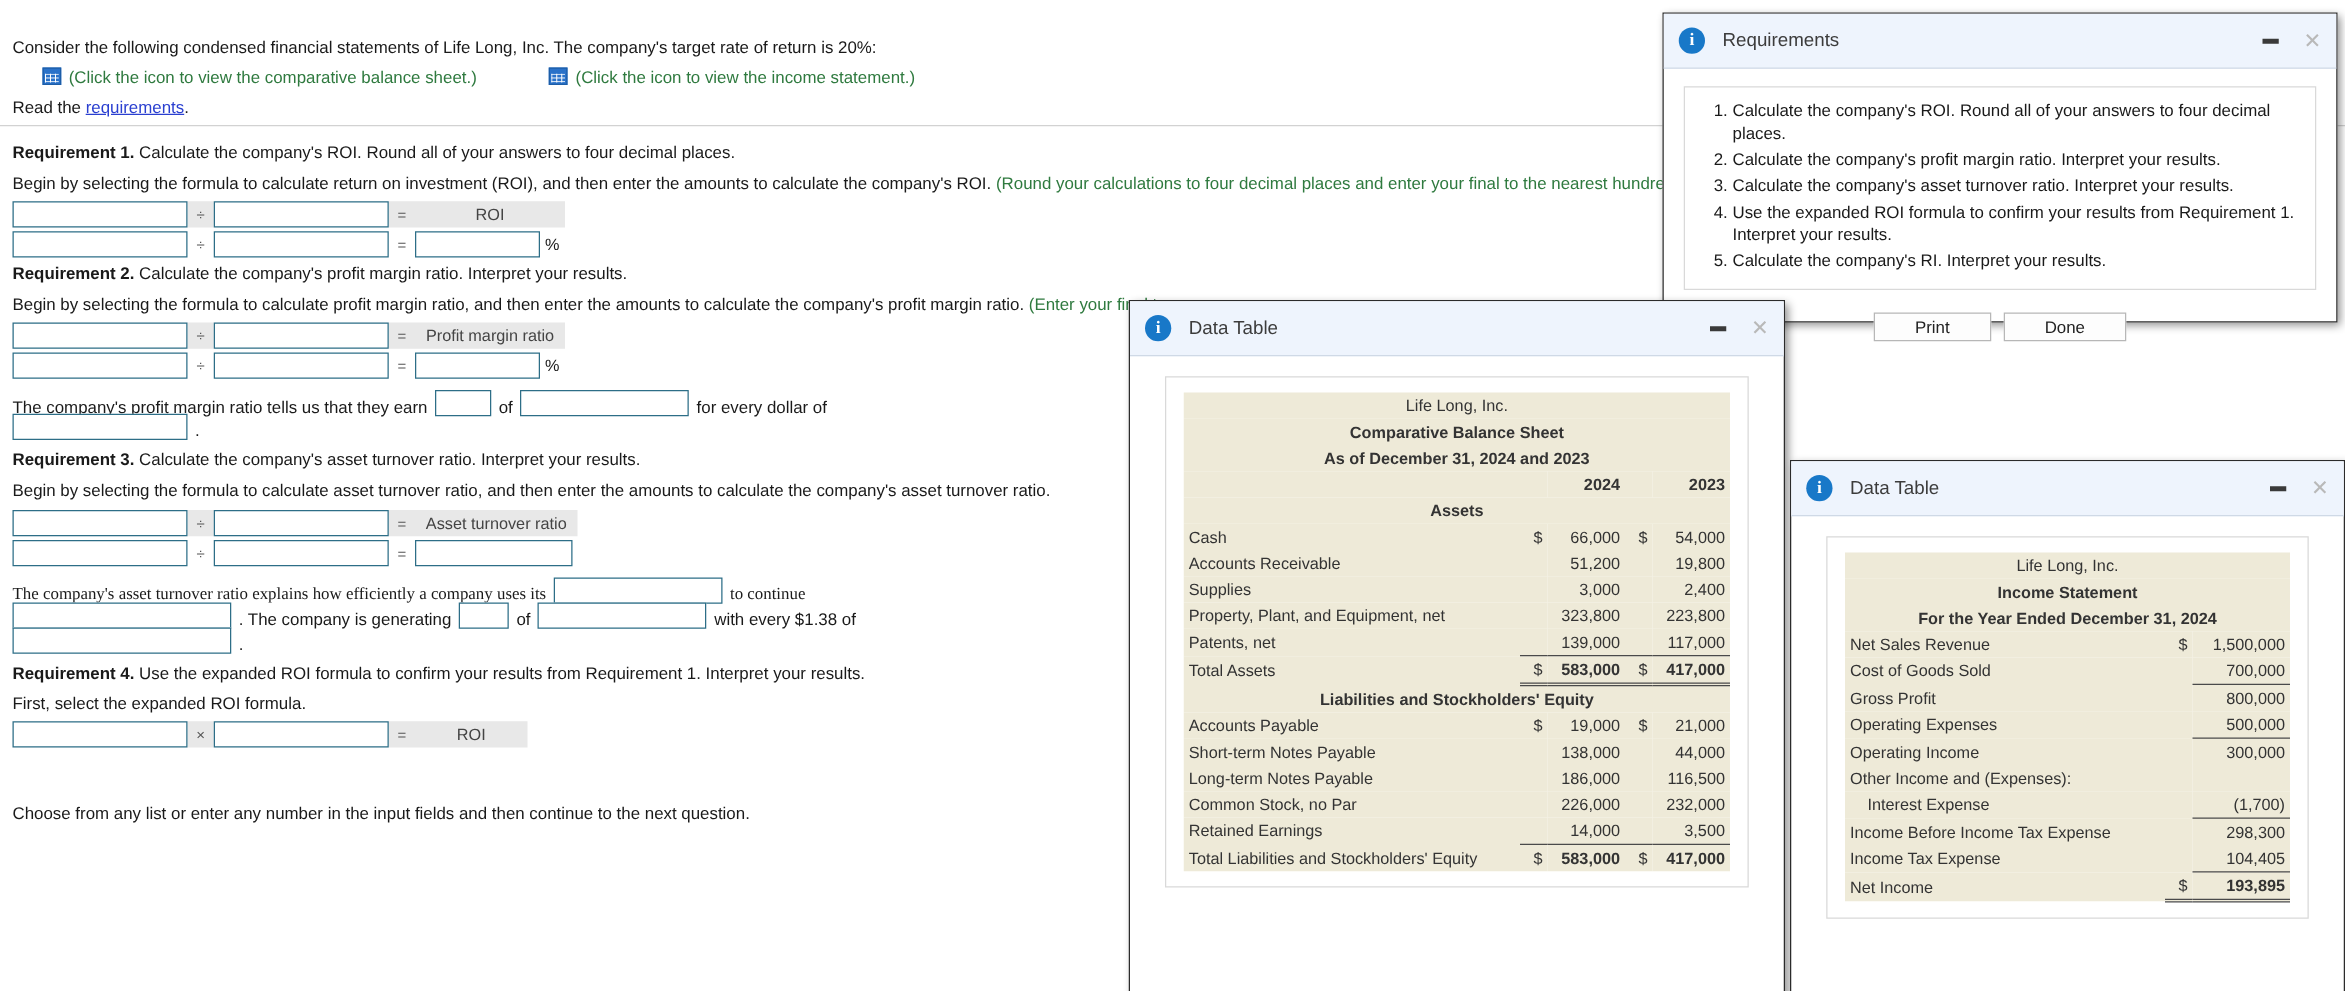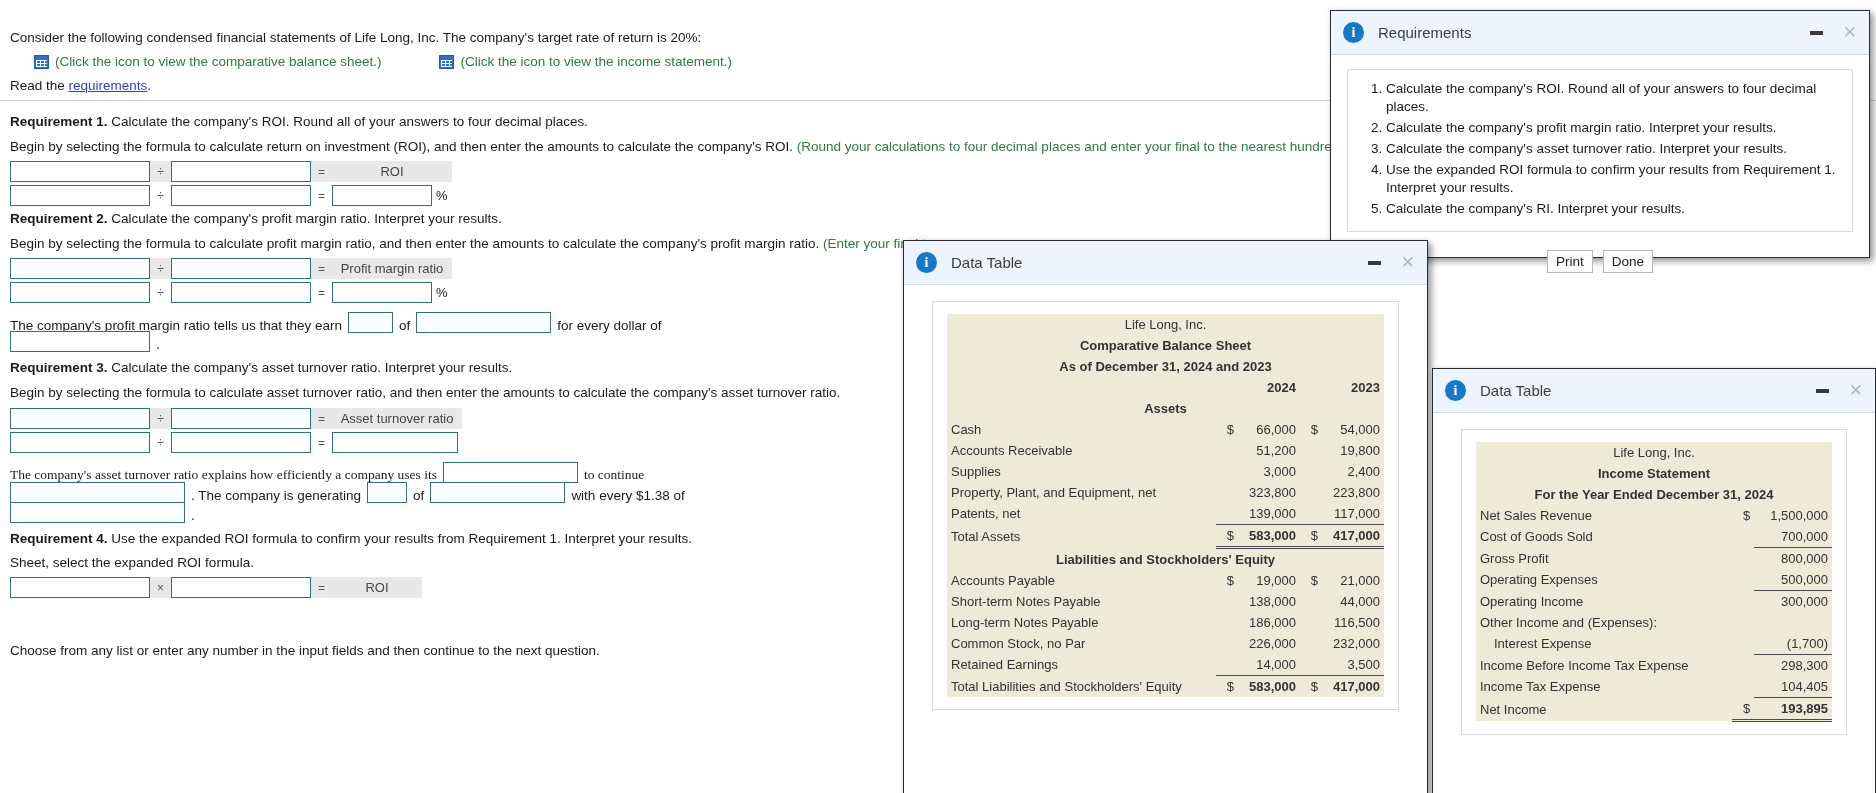--- a/index.html
+++ b/index.html
@@ -11,21 +11,21 @@
     -webkit-font-smoothing:antialiased;
   }
   
   #worksheet{
     position:absolute;left:0;top:0;width:1876px;height:793px;
     background:#fff;
   }
   .intro{position:absolute;left:10px;top:30px;width:1500px;}
   .intro .line1{white-space:nowrap;}
   .iconrow{margin-top:9px;display:flex;align-items:center;}
-  .iconlink{display:flex;align-items:center;white-space:nowrap;padding-left:24px;}
+  .iconlink{display:flex;white-space:nowrap;padding-left:24px;}
   .iconlink .lbl{color:#2f7a3f;margin-left:6px;cursor:pointer;}
   .gap{display:inline-block;width:34px;}
   .tbl-icon{
     width:15px;height:14px;display:inline-block;position:relative;
     background:#2a72c9;border:1px solid #1d5ea8;box-sizing:border-box;
   }
   .tbl-icon::before{
     content:"";position:absolute;left:1px;top:4px;right:1px;bottom:1px;
     background:
       linear-gradient(to right,#fff 0 1px,transparent 1px) ,
@@ -79,21 +79,21 @@
   .min-btn{width:13px;height:4px;background:#3a3a3a;cursor:pointer;}
   .close-btn{color:#b9b9b9;font-size:17px;line-height:1;cursor:pointer;}
   .dlg-body{padding:14px 16px;box-sizing:border-box;}
 
   
   .req-panel{border:1px solid #d9d9d9;padding:10px 12px 10px 4px;box-sizing:border-box;}
   ol.reqlist{margin:0;padding-left:34px;}
   ol.reqlist li{margin-bottom:3px;line-height:1.33;font-size:13.5px;color:#1a1a1a;}
   .dlg-actions{display:flex;justify-content:center;gap:10px;margin-top:18px;}
   .dlg-actions button{
-    font-family:inherit;font-size:13.5px;padding:3px 8px;
+    font-family:inherit;font-size:13.5px;padding:3px 32px;
     background:#fdfdfd;border:1px solid #b7b7b7;color:#222;cursor:pointer;
   }
 
   
   .fin-wrap{border:1px solid #d9d9d9;padding:12px 14px;box-sizing:border-box;background:#fff;}
   table.fin{border-collapse:collapse;width:100%;font-size:13px;color:#333;}
   table.fin td{padding:3px 4px;background:#eeead8;}
   .fin-title td{background:#c8c3ac;text-align:center;font-weight:bold;padding:3px 4px;}
   .fin-title td.t1{font-weight:normal;}
   .fin-sub td{text-align:center;font-weight:bold;background:#eeead8;}
@@ -224,21 +224,21 @@
     <span>with every $1.38 of</span>
   </div>
   <div class="req sentence" style="top:502px;">
     <span class="fbox" style="width:175px;"></span>
     <span>.</span>
   </div>
 
   <div class="req" style="top:531px;">
     <span class="reqhead">Requirement 4.</span><span class="normal"> Use the expanded ROI formula to confirm your results from Requirement 1. Interpret your results.</span>
   </div>
-  <div class="req" style="top:555px;">Sheet, select the expanded ROI formula.</div>
+  <div class="req" style="top:555px;">First, select the expanded ROI formula.</div>
   <div class="req" style="top:577px;">
     <div class="formula-row shaded">
       <span class="fbox" style="width:140px;"></span>
       <span class="op">×</span>
       <span class="fbox" style="width:140px;"></span>
       <span class="op">=</span>
       <span class="result-label" style="width:90px;">ROI</span>
     </div>
   </div>
 

